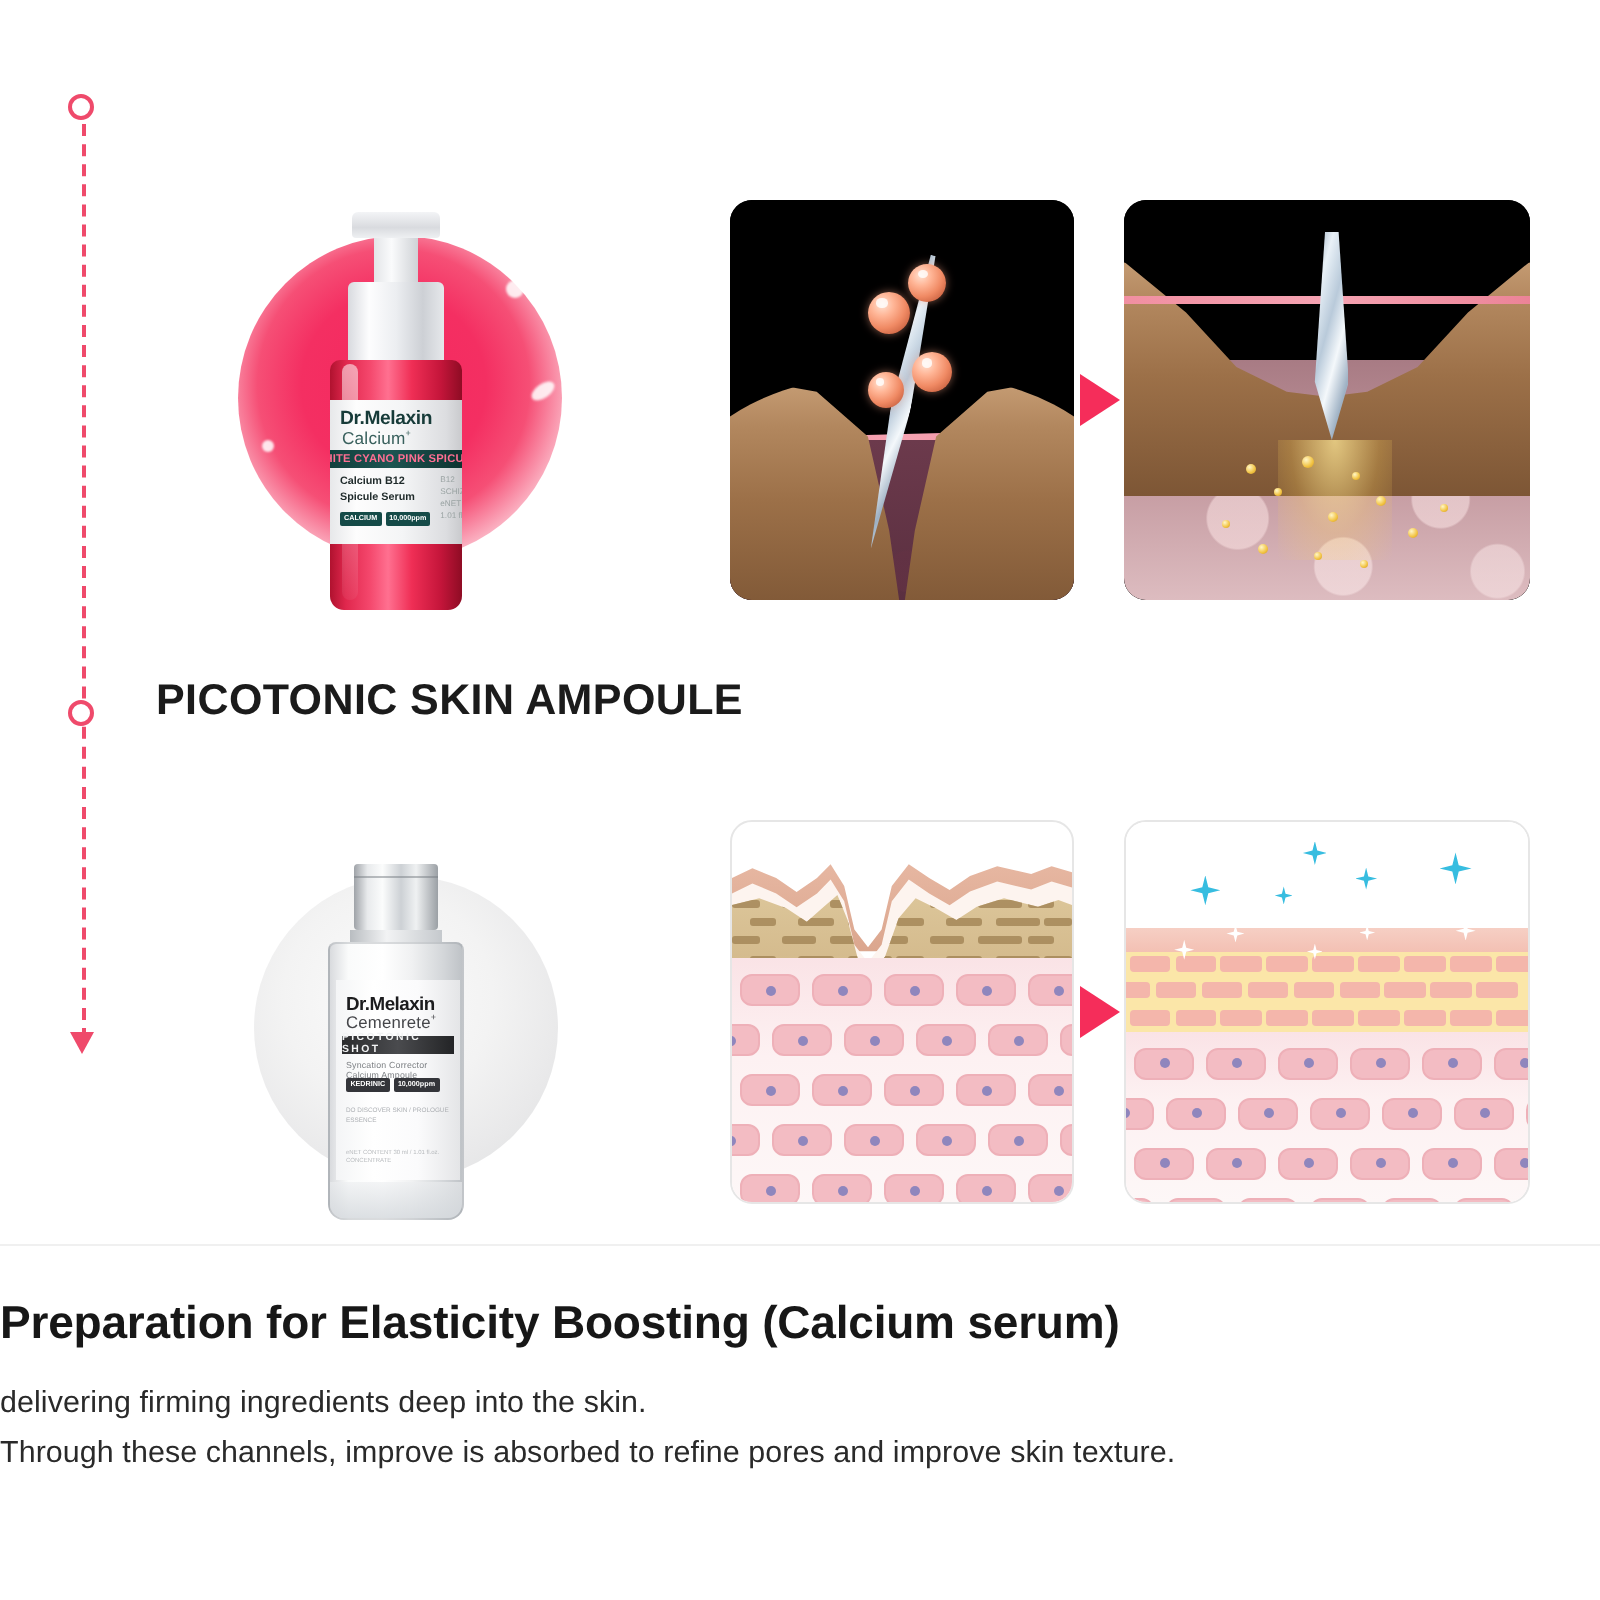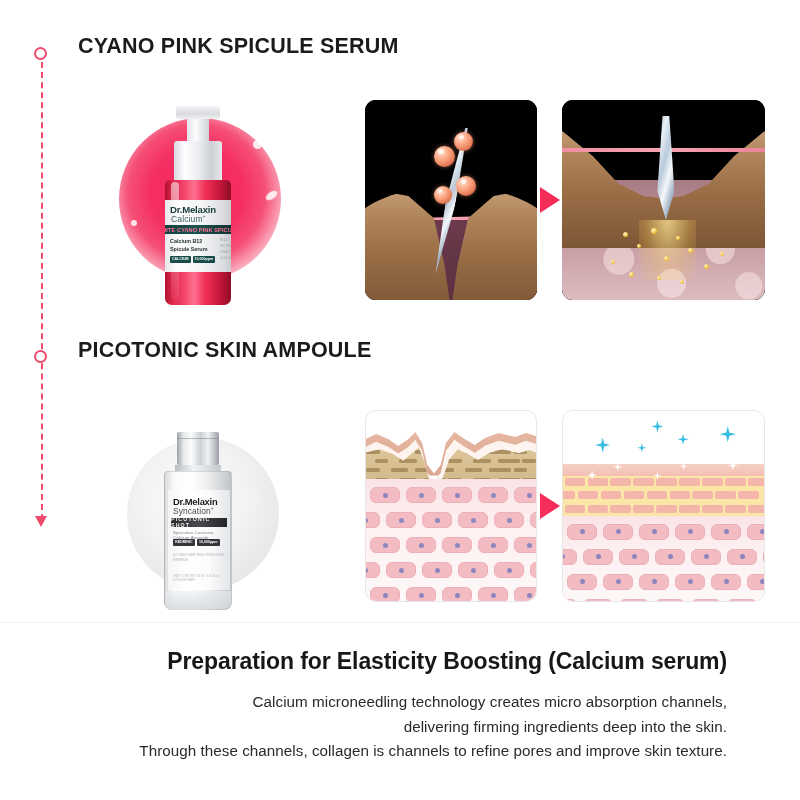--- a/index.html
+++ b/index.html
@@ -356,42 +356,41 @@
     background:#37bde0;
     clip-path:polygon(50% 0,60% 40%,100% 50%,60% 60%,50% 100%,40% 60%,0 50%,40% 40%);
   }
   .spark.w { background:#ffffff; }
 
   
   .divider {
     position:absolute; left:0; top:622px; width:800px; height:1px;
     background:#f0f0f0;
   }
-  .footer { position:absolute; left:0; top:648px; width:694px; text-align:right;margin-left:33px; }
+  .footer { position:absolute; left:0; top:648px; width:694px; text-align:left; }
   .footer h3 {
     font-size:23px; font-weight:700; color:#171717; letter-spacing:-.1px;
   }
   .footer .body { margin-top:15px; }
   .footer .body div {
     font-size:15.2px; font-weight:400; color:#2a2a2a;
     line-height:1.62; letter-spacing:.05px;
   }
 </style>
 </head>
 <body>
 
 <div class="timeline">
   <div class="dash"></div>
   <div class="node n1"></div>
   <div class="node n2"></div>
   <div class="arrow"></div>
 </div>
 
 <div class="sec s1">
-  <h2>CYANO PINK SPICULE SERUM</h2>
 </div>
 
 <div class="sec s2">
   <h2>PICOTONIC SKIN AMPOULE</h2>
 </div>
 
 <div class="product p1">
   <div class="glow-pink"></div>
   <div class="sparkle" style="left:148px;top:40px;width:9px;height:9px;"></div>
   <div class="sparkle" style="left:160px;top:92px;width:13px;height:7px;transform:rotate(-35deg);border-radius:50%;"></div>
@@ -435,21 +434,21 @@
 <div class="product p2">
   <div class="glow-grey"></div>
   <div class="bottle2">
     <div class="b2-cap"></div>
     <div class="b2-ring"></div>
     <div class="b2-body">
       <div class="b2-liquid"></div>
       <div class="b2-label">
         <div class="b2-brand">Dr.Melaxin</div>
         <div class="b2-sub">
-          <span>Syncation</span><span class="b1-sup">+</span>
+          <span>Cemenrete</span><span class="b1-sup">+</span>
         </div>
         <div class="b2-band">
           <span>PICOTONIC SHOT</span>
         </div>
         <div class="b2-desc">Syncation Corrector Calcium Ampoule</div>
         <div class="b2-chips">
           <i>KEDRINIC</i>
           <i>10,000ppm</i>
         </div>
         <div class="b2-tiny">DO DISCOVER SKIN / PROLOGUE ESSENCE</div>
@@ -628,17 +627,16 @@
   <div class="spark w" style="left:25%;top:27%;width:9px;height:9px;"></div>
   <div class="spark w" style="left:45%;top:32%;width:8px;height:8px;"></div>
   <div class="spark w" style="left:58%;top:27%;width:8px;height:8px;"></div>
   <div class="spark w" style="left:82%;top:26%;width:10px;height:10px;"></div>
 </div>
 
 <div class="divider"></div>
 <div class="footer">
   <h3>Preparation for Elasticity Boosting (Calcium serum)</h3>
   <div class="body">
-    <div>Calcium microneedling technology creates micro absorption channels,</div>
     <div>delivering firming ingredients deep into the skin.</div>
-    <div>Through these channels, collagen is channels to refine pores and improve skin texture.</div>
+    <div>Through these channels, improve is absorbed to refine pores and improve skin texture.</div>
   </div>
 </div>
 
 </body></html>

